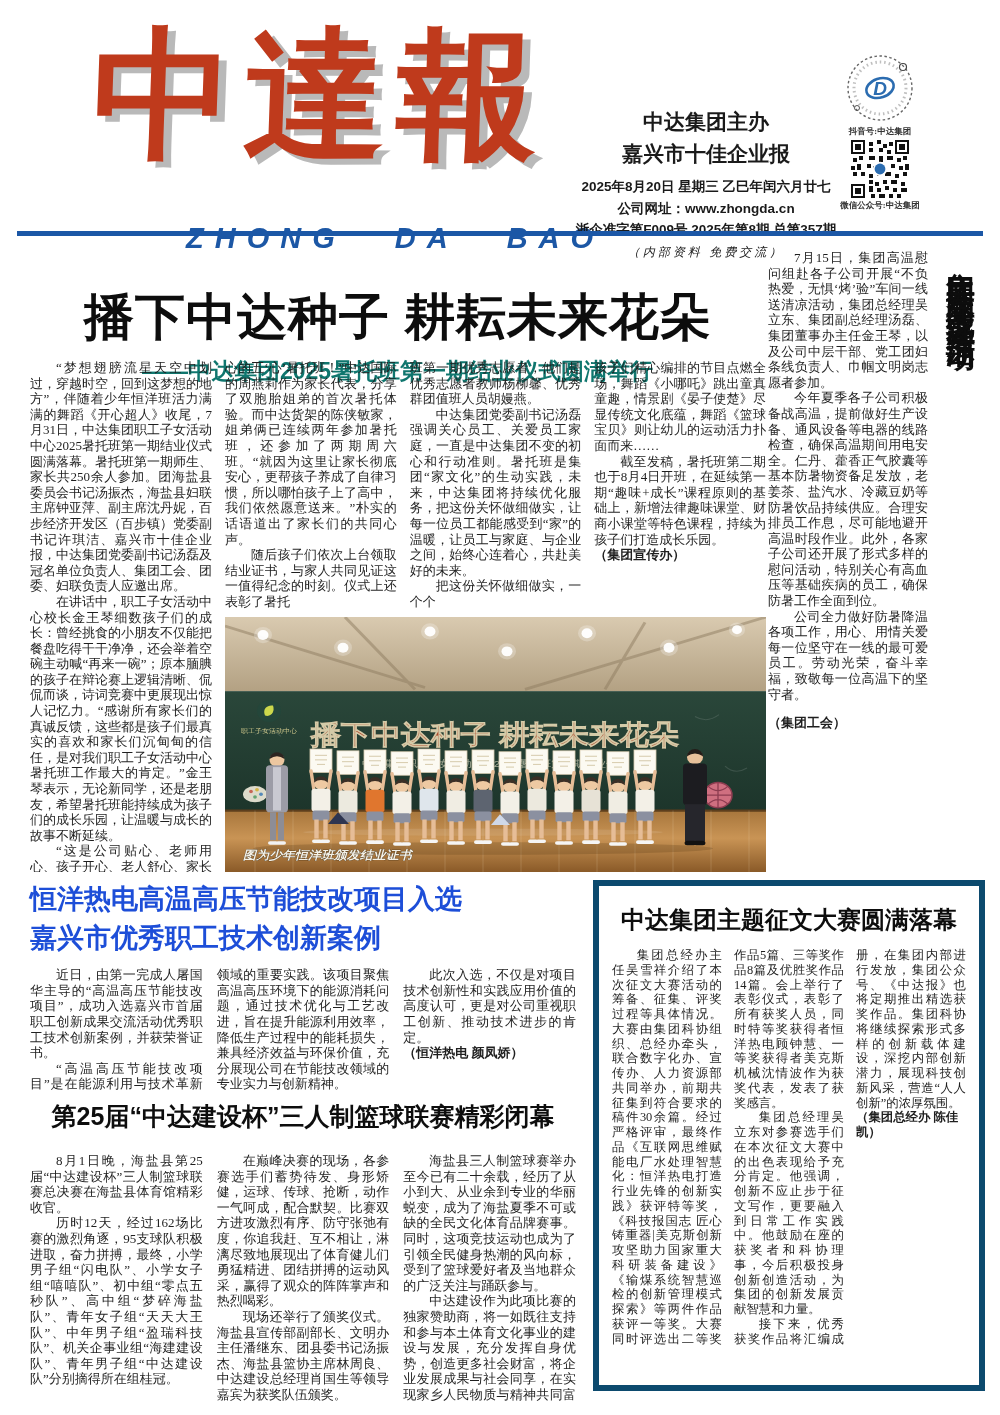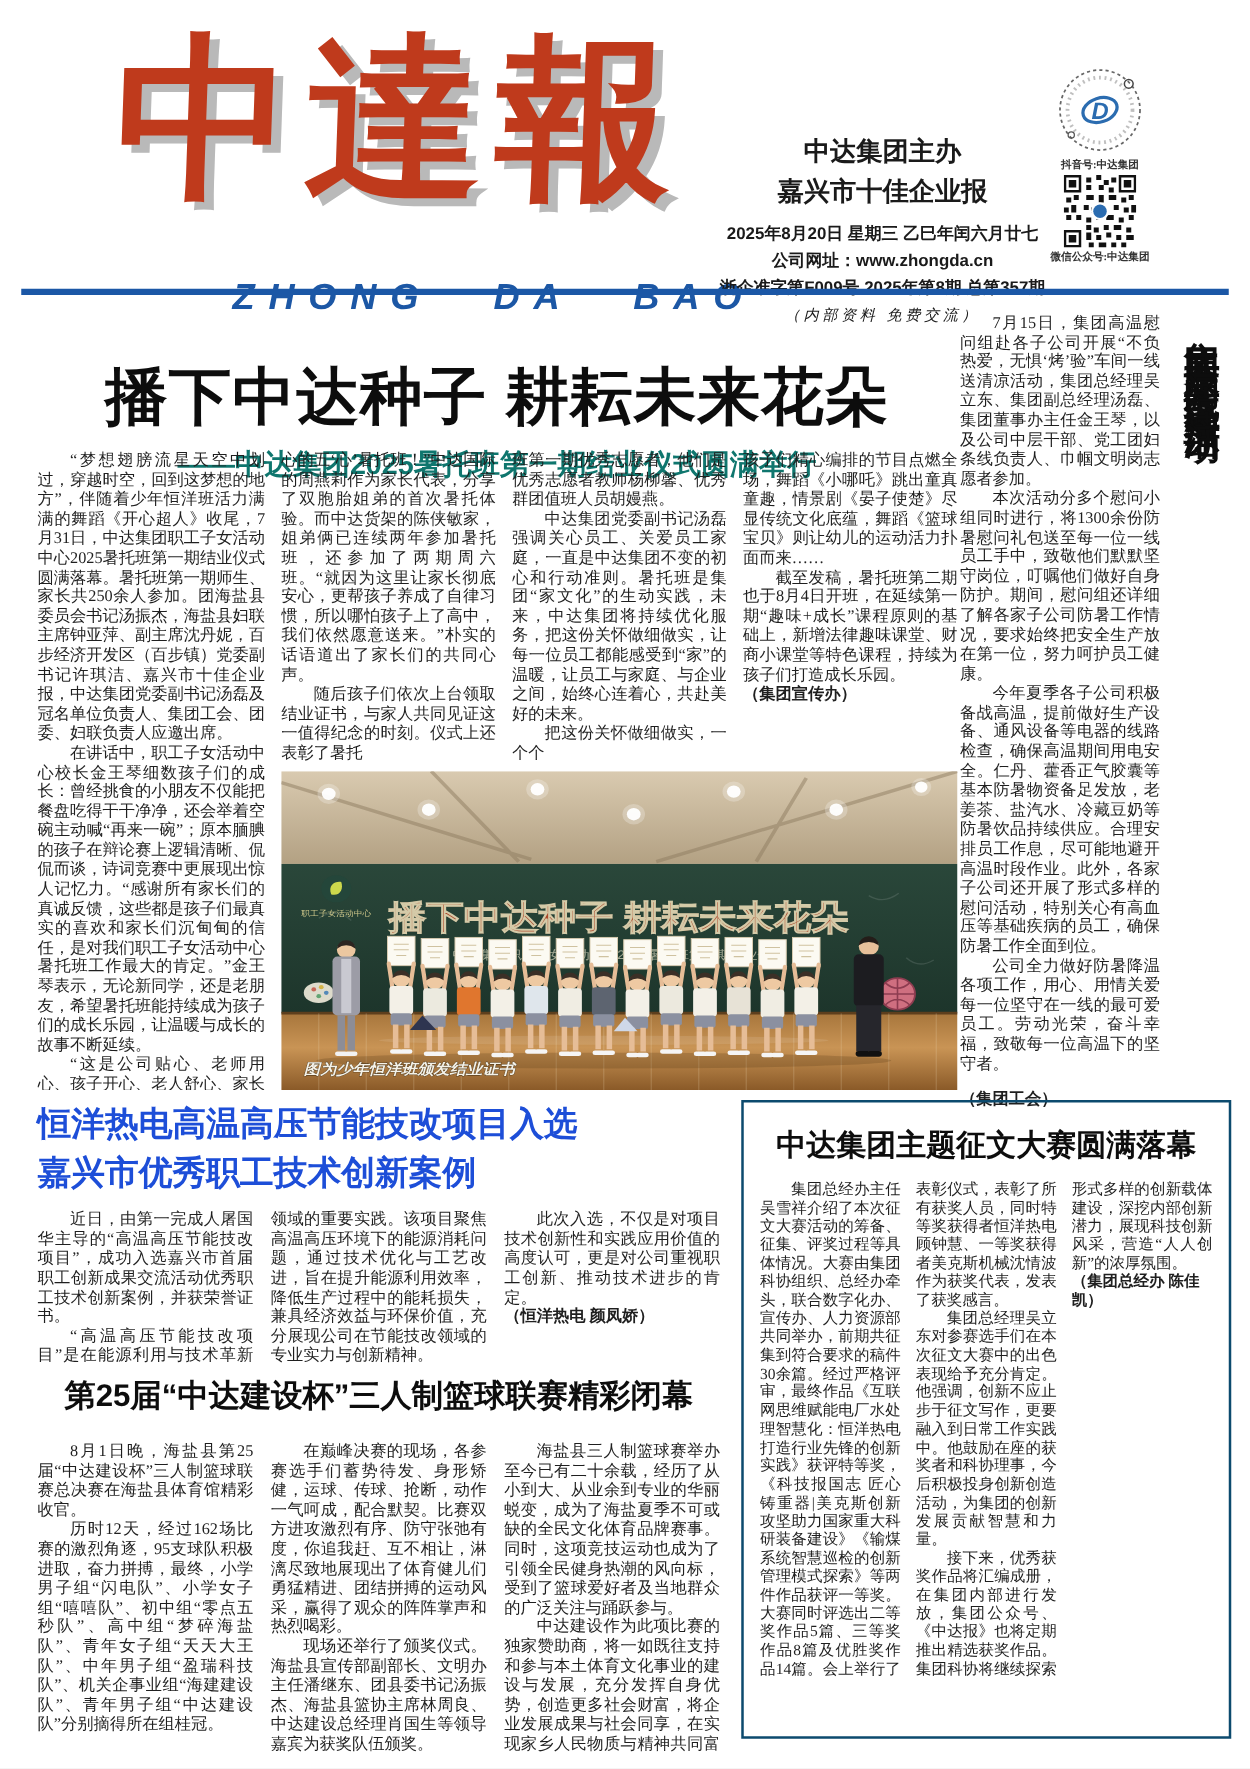--- a/index.html
+++ b/index.html
@@ -58,21 +58,21 @@
   .tech h2{margin:0;text-align:left;font-size:27px;line-height:1.45;font-weight:bold;color:#1d4ed8;}
   .tech .mc3{margin-top:9px;height:134px;columns:3;column-gap:14px;column-fill:auto;}
 
   
   .bball{position:absolute;left:30px;top:1100px;width:546px;}
   .bball h2{margin:0;text-align:center;font-size:25px;font-weight:bold;color:#0d0d0d;white-space:nowrap;}
   .bball .mc3{margin-top:20px;height:258px;columns:3;column-gap:14px;column-fill:auto;}
 
   
   .essay{position:absolute;left:593px;top:880px;width:392px;height:511px;
-         border:2px solid #0c4a6e;box-sizing:border-box;padding:10px 13px 6px;}
+         border:6px solid #0c4a6e;box-sizing:border-box;padding:10px 13px 6px;}
   .essay h2{margin:8px 0 12px;text-align:center;font-size:24px;font-weight:bold;color:#0d0d0d;white-space:nowrap;}
   .essay .mc3{height:412px;columns:3;column-gap:12px;column-fill:auto;font-size:12.4px;line-height:1.19;}
 
   svg text{font-family:"Liberation Sans","DejaVu Sans",sans-serif;}
 </style>
 </head>
 <body>
 
 <div class="page">
 
@@ -255,21 +255,20 @@
           <text x="18" y="268" font-size="13" font-weight="bold" font-style="italic" fill="#f5f2e8" stroke="#3a2a12" stroke-width=".5" paint-order="stroke">图为少年恒洋班颁发结业证书</text>
         </svg>
       </div>
     </div>
   </div>
 
   <div class="heat">
     <div class="vhead hd">集团开展车间一线高温送清凉活动</div>
     <div class="bt">
         <p class="para">7月15日，集团高温慰问组赴各子公司开展“不负热爱，无惧‘烤’验”车间一线送清凉活动，集团总经理吴立东、集团副总经理汤磊、集团董事办主任金王琴，以及公司中层干部、党工团妇条线负责人、巾帼文明岗志愿者参加。</p>
-        <p class="para">本次活动分多个慰问小组同时进行，将1300余份防暑慰问礼包送至每一位一线员工手中，致敬他们默默坚守岗位，叮嘱他们做好自身防护。期间，慰问组还详细了解各家子公司防暑工作情况，要求始终把安全生产放在第一位，努力呵护员工健康。</p>
         <p class="para">今年夏季各子公司积极备战高温，提前做好生产设备、通风设备等电器的线路检查，确保高温期间用电安全。仁丹、藿香正气胶囊等基本防暑物资备足发放，老姜茶、盐汽水、冷藏豆奶等防暑饮品持续供应。合理安排员工作息，尽可能地避开高温时段作业。此外，各家子公司还开展了形式多样的慰问活动，特别关心有高血压等基础疾病的员工，确保防暑工作全面到位。</p>
         <p class="para">公司全力做好防暑降温各项工作，用心、用情关爱每一位坚守在一线的最可爱员工。劳动光荣，奋斗幸福，致敬每一位高温下的坚守者。</p>
       </div>
     <p class="bt byline">（集团工会）</p>
   </div>
 
   <div class="tech">
     <h2 class="hd">
       <span>恒洋热电高温高压节能技改项目入选</span><br>
       <span>嘉兴市优秀职工技术创新案例</span>

